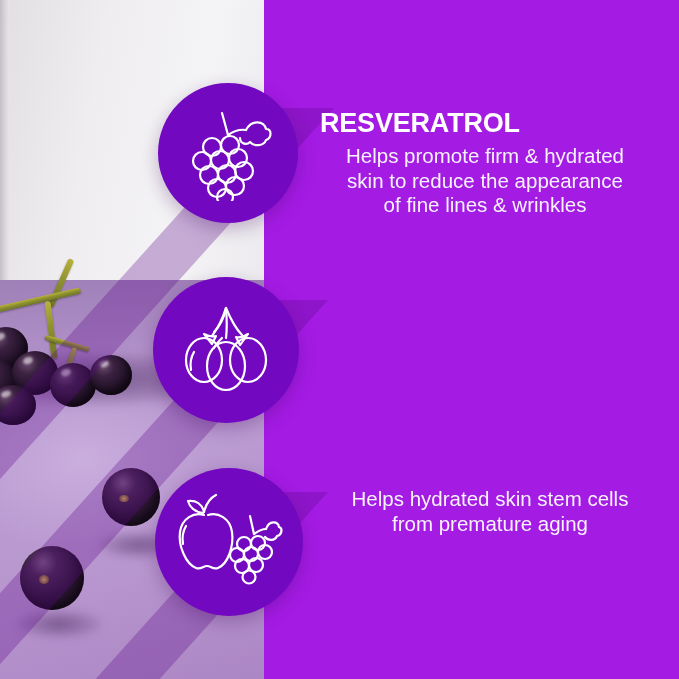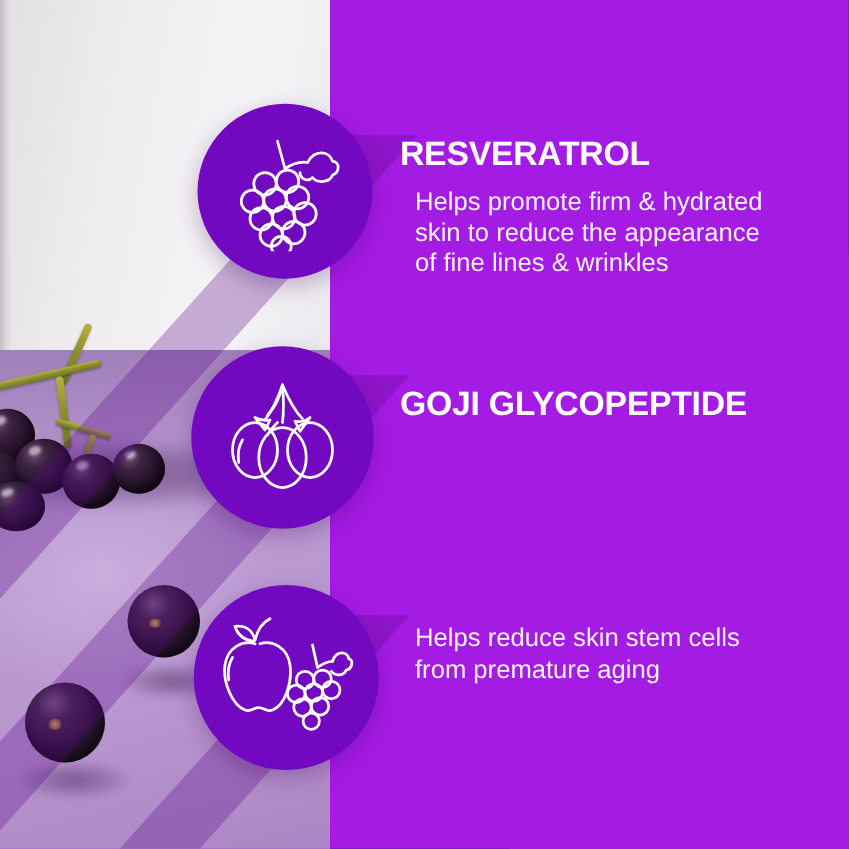--- a/index.html
+++ b/index.html
@@ -1,21 +1,21 @@
 <!DOCTYPE html>
 <html><head>
 <meta charset="utf-8">
 <style>
   html,body{margin:0;padding:0;}
   body{
     width:679px;height:679px;overflow:hidden;
     font-family:"Liberation Sans","DejaVu Sans",sans-serif;
     background:#A41BE4;
   }
-  .stage{position:relative;width:679px;height:679px;overflow:hidden;background:#4c1d95;}
+  .stage{position:relative;width:679px;height:679px;overflow:hidden;background:#000000;}
 
   
   .photo{position:absolute;left:0;top:0;width:264px;height:679px;overflow:hidden;background:#ece9ec;}
   .photo-backdrop{position:absolute;left:0;top:0;width:100%;height:286px;
     background:linear-gradient(100deg,#e2dfe3 0%,#efedf0 35%,#f4f3f5 70%,#eceaee 100%);}
   .photo-edge{position:absolute;left:0;top:0;width:10px;height:286px;
     background:linear-gradient(90deg,#b9b2bd 0%,#d8d3db 55%,#eae7ec 100%);opacity:.75;}
   .photo-surface{position:absolute;left:0;top:280px;width:100%;height:399px;
     background:linear-gradient(165deg,#a98cc0 0%,#b291c9 18%,#bb9bd1 45%,#b794cd 72%,#ab86c4 100%);}
   .surface-sheen{position:absolute;left:0;top:280px;width:100%;height:120px;
@@ -55,22 +55,22 @@
   
   .circle{position:absolute;border-radius:50%;background:#7209C0;
     display:flex;align-items:center;justify-content:center;
     box-shadow:0 6px 18px rgba(60,5,90,.28);}
   .circle svg{display:block;}
 
   
   .block{position:absolute;left:320px;color:#ffffff;}
   .heading{font-weight:bold;font-size:27px;line-height:1.12;letter-spacing:-.2px;
     margin:0 0 6px 0;text-transform:uppercase;white-space:pre-line;}
-  .body{font-size:20.5px;line-height:1.2;margin:12px;white-space:pre-line;font-weight:400;
-    color:#f7f2fb;}
+  .body{font-size:20.5px;line-height:1.2;margin:0;white-space:pre-line;font-weight:400;
+    color:#f7f2fb;text-align:center;}
 </style>
 </head>
 <body>
 
 <div class="stage">
 
   <div class="photo">
     <div class="photo-backdrop"></div>
     <div class="photo-edge"></div>
     <div class="photo-surface"></div>
@@ -170,21 +170,20 @@
   </div>
 
   <div class="block" style="top:108px;width:330px;">
     <h2 class="heading">RESVERATROL</h2>
     <p class="body">Helps promote firm &amp; hydrated
 skin to reduce the appearance
 of fine lines &amp; wrinkles</p>
   </div>
 
   <div class="block" style="top:308px;width:330px;">
-    <h2 class="heading">GOJI GLYCOPEPTIDE</h2>
   </div>
 
   <div class="block" style="top:487px;width:340px;">
-    <p class="body">Helps reduce skin stem cells
+    <p class="body">Helps hydrated skin stem cells
 from premature aging</p>
   </div>
 
 </div>
 
 </body></html>

